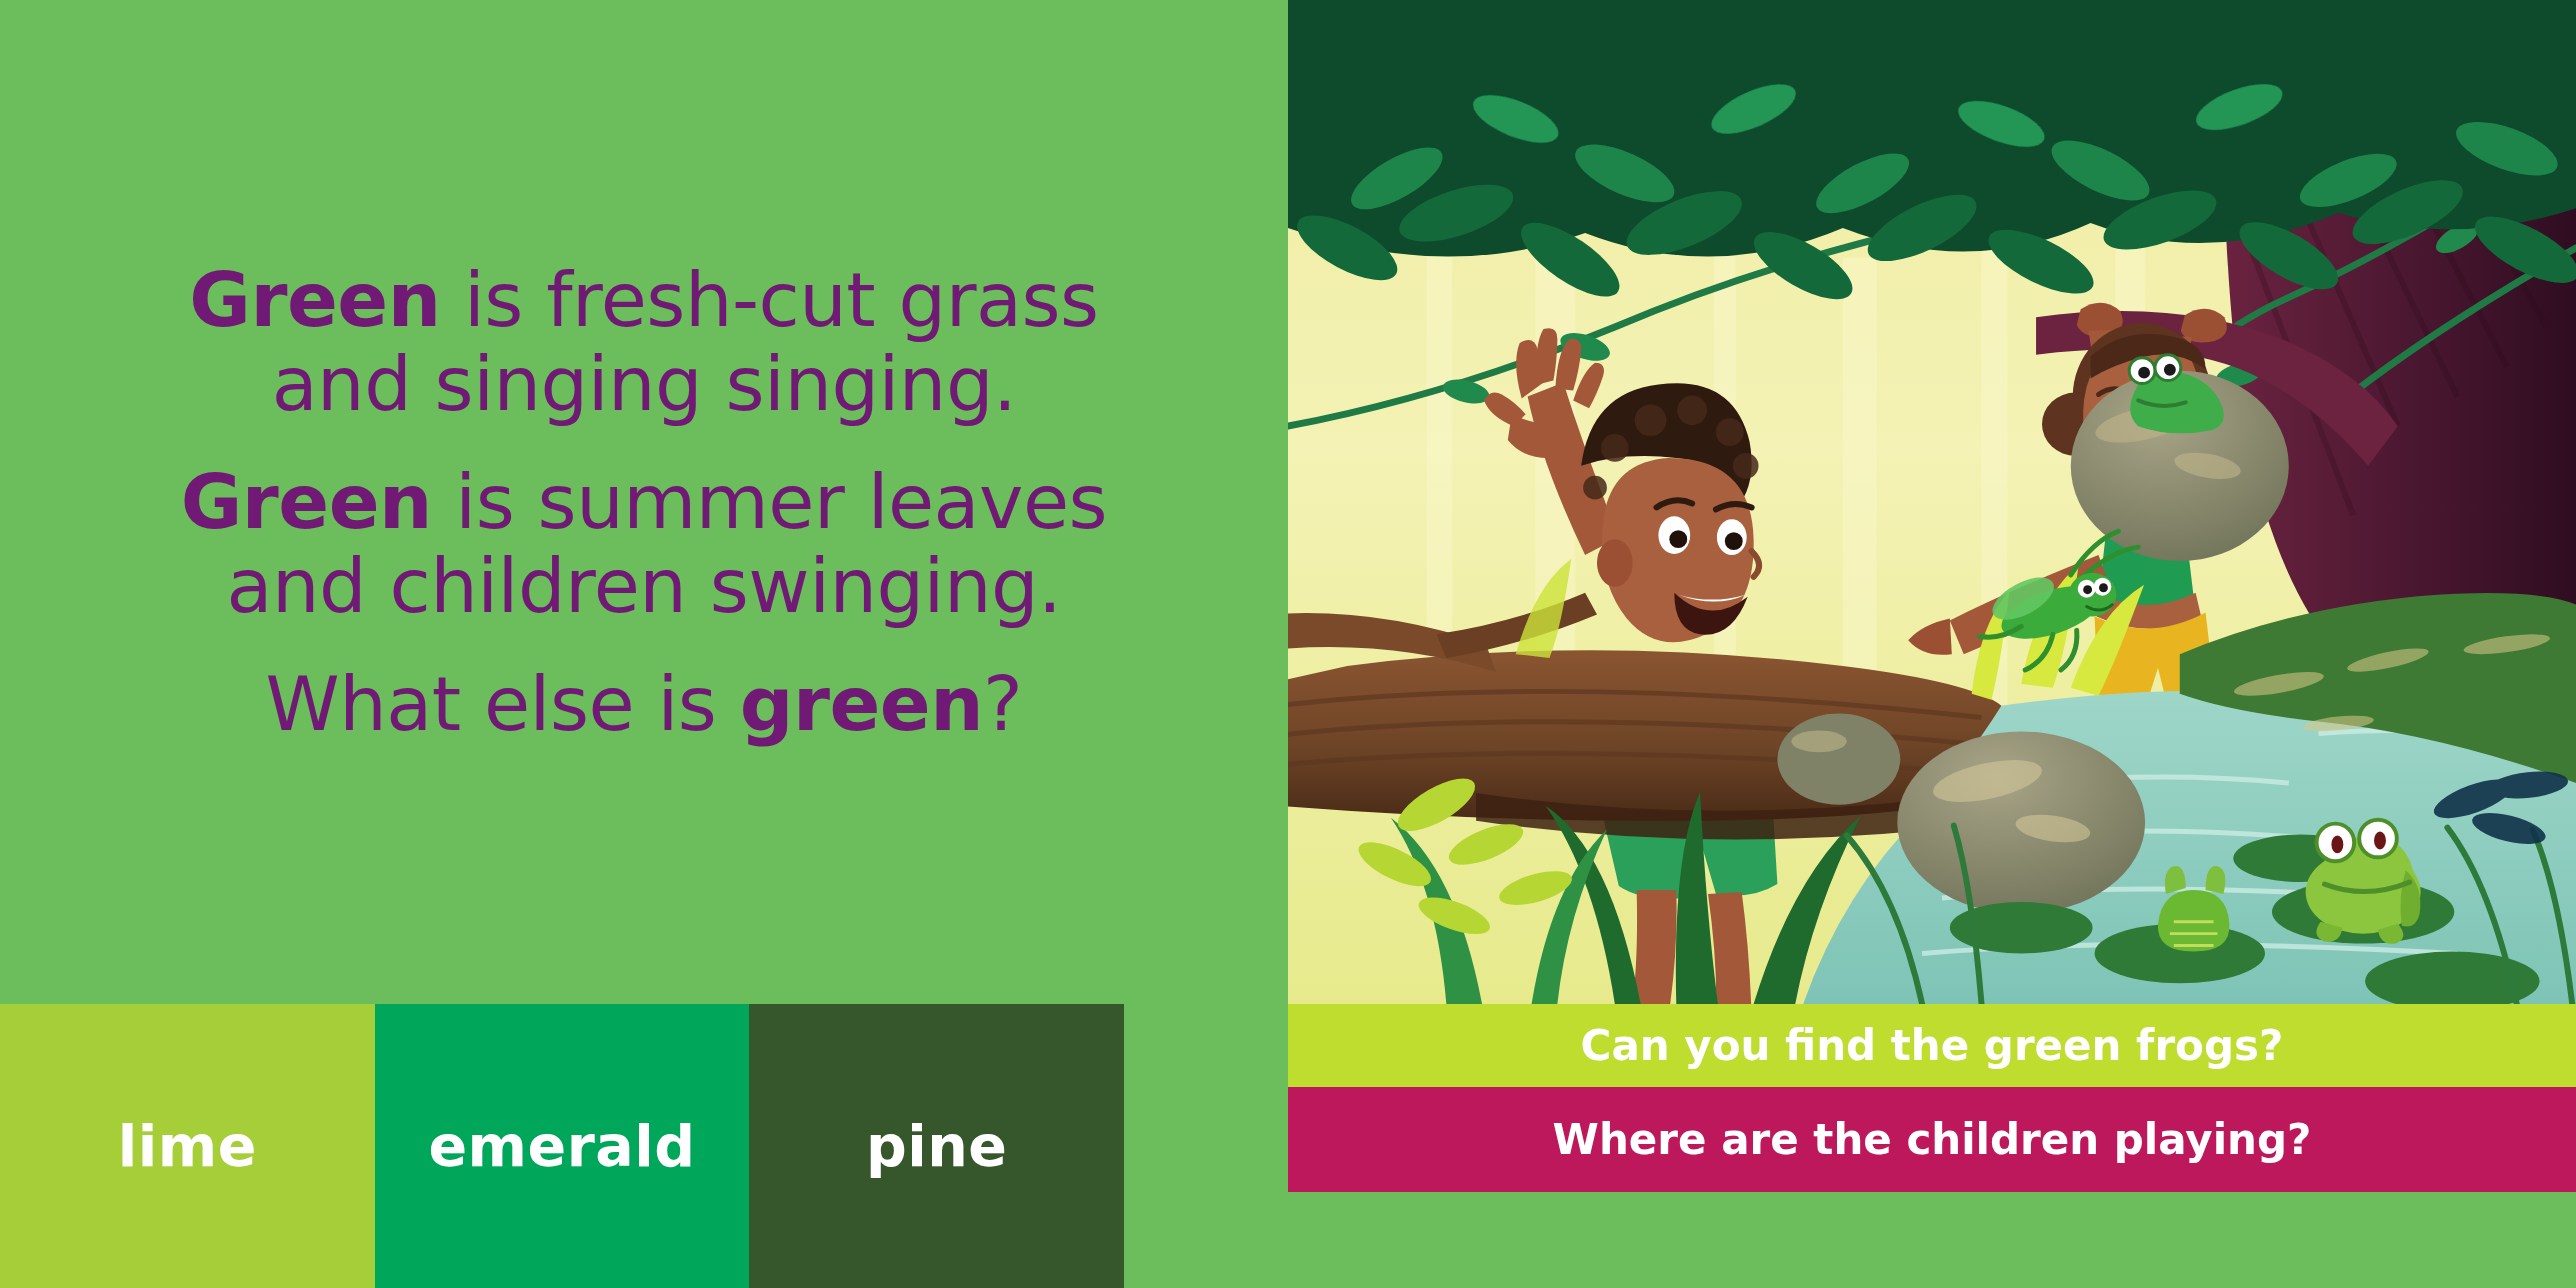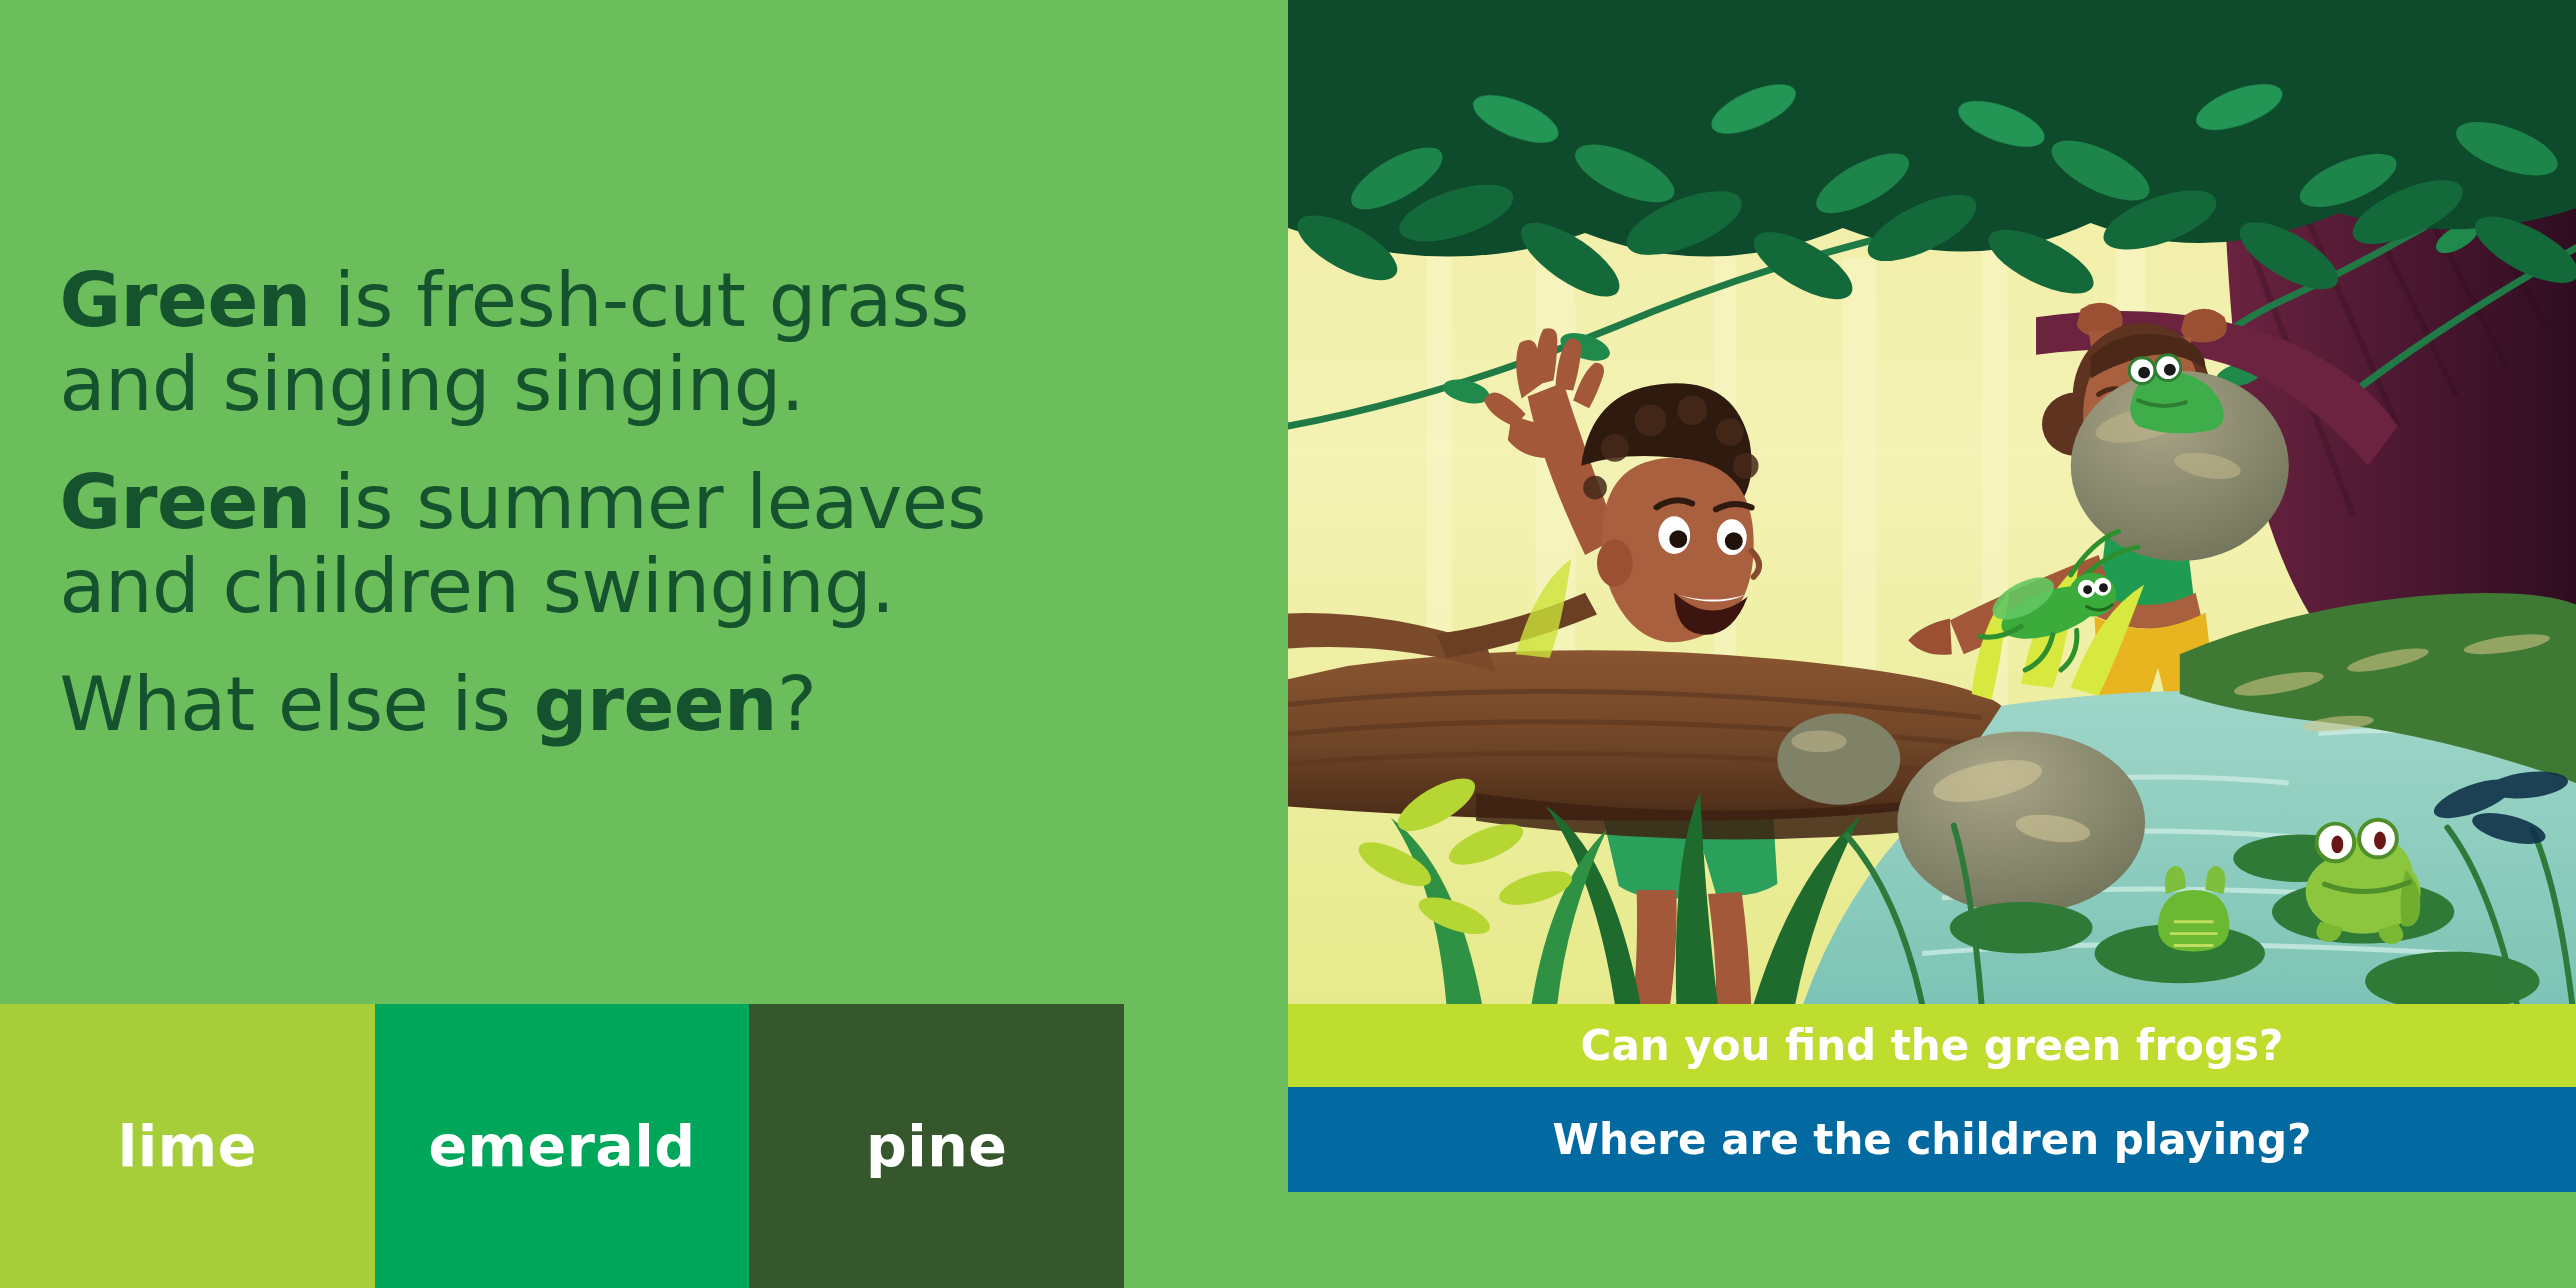--- a/index.html
+++ b/index.html
@@ -6,21 +6,21 @@
   html, body { width:2576px; height:1288px; overflow:hidden; background:#6cbd5b; }
   body { font-family:"DejaVu Sans", sans-serif; }
 
   .page { position:relative; width:2576px; height:1288px; overflow:hidden; }
 
   
   .left-panel {
     position:absolute; left:0; top:0; width:1288px; height:1004px;
     background:#6cbd5b; display:flex; align-items:center; justify-content:center;
   }
-  .verse { width:1169px; color:#14532d; }
+  .verse { width:1169px; text-align:center; color:#701a75; }
   .verse p {
     font-size:75px; line-height:1.12; letter-spacing:-0.5px;
     font-weight:400; margin:0 0 34px 0;
   }
   .verse p:last-child { margin-bottom:0; }
   .verse b { font-weight:700; }
 
   
   .swatch-strip {
     position:absolute; left:0; top:1004px; width:1124px; height:284px;
@@ -439,19 +439,19 @@
           </g>
         </g>
       </g>
     </svg>
   </div>
 
   <div class="q-bands">
     <div class="q-band b1" style="background: rgb(190, 221, 47);">
       <span>Can you find the green frogs?</span>
     </div>
-    <div class="q-band b3" style="background: #0369a1;">
+    <div class="q-band b3" style="background: #be185d;">
       <span>Where are the children playing?</span>
     </div>
   </div>
 
 </div>
 
 
 </body></html>

